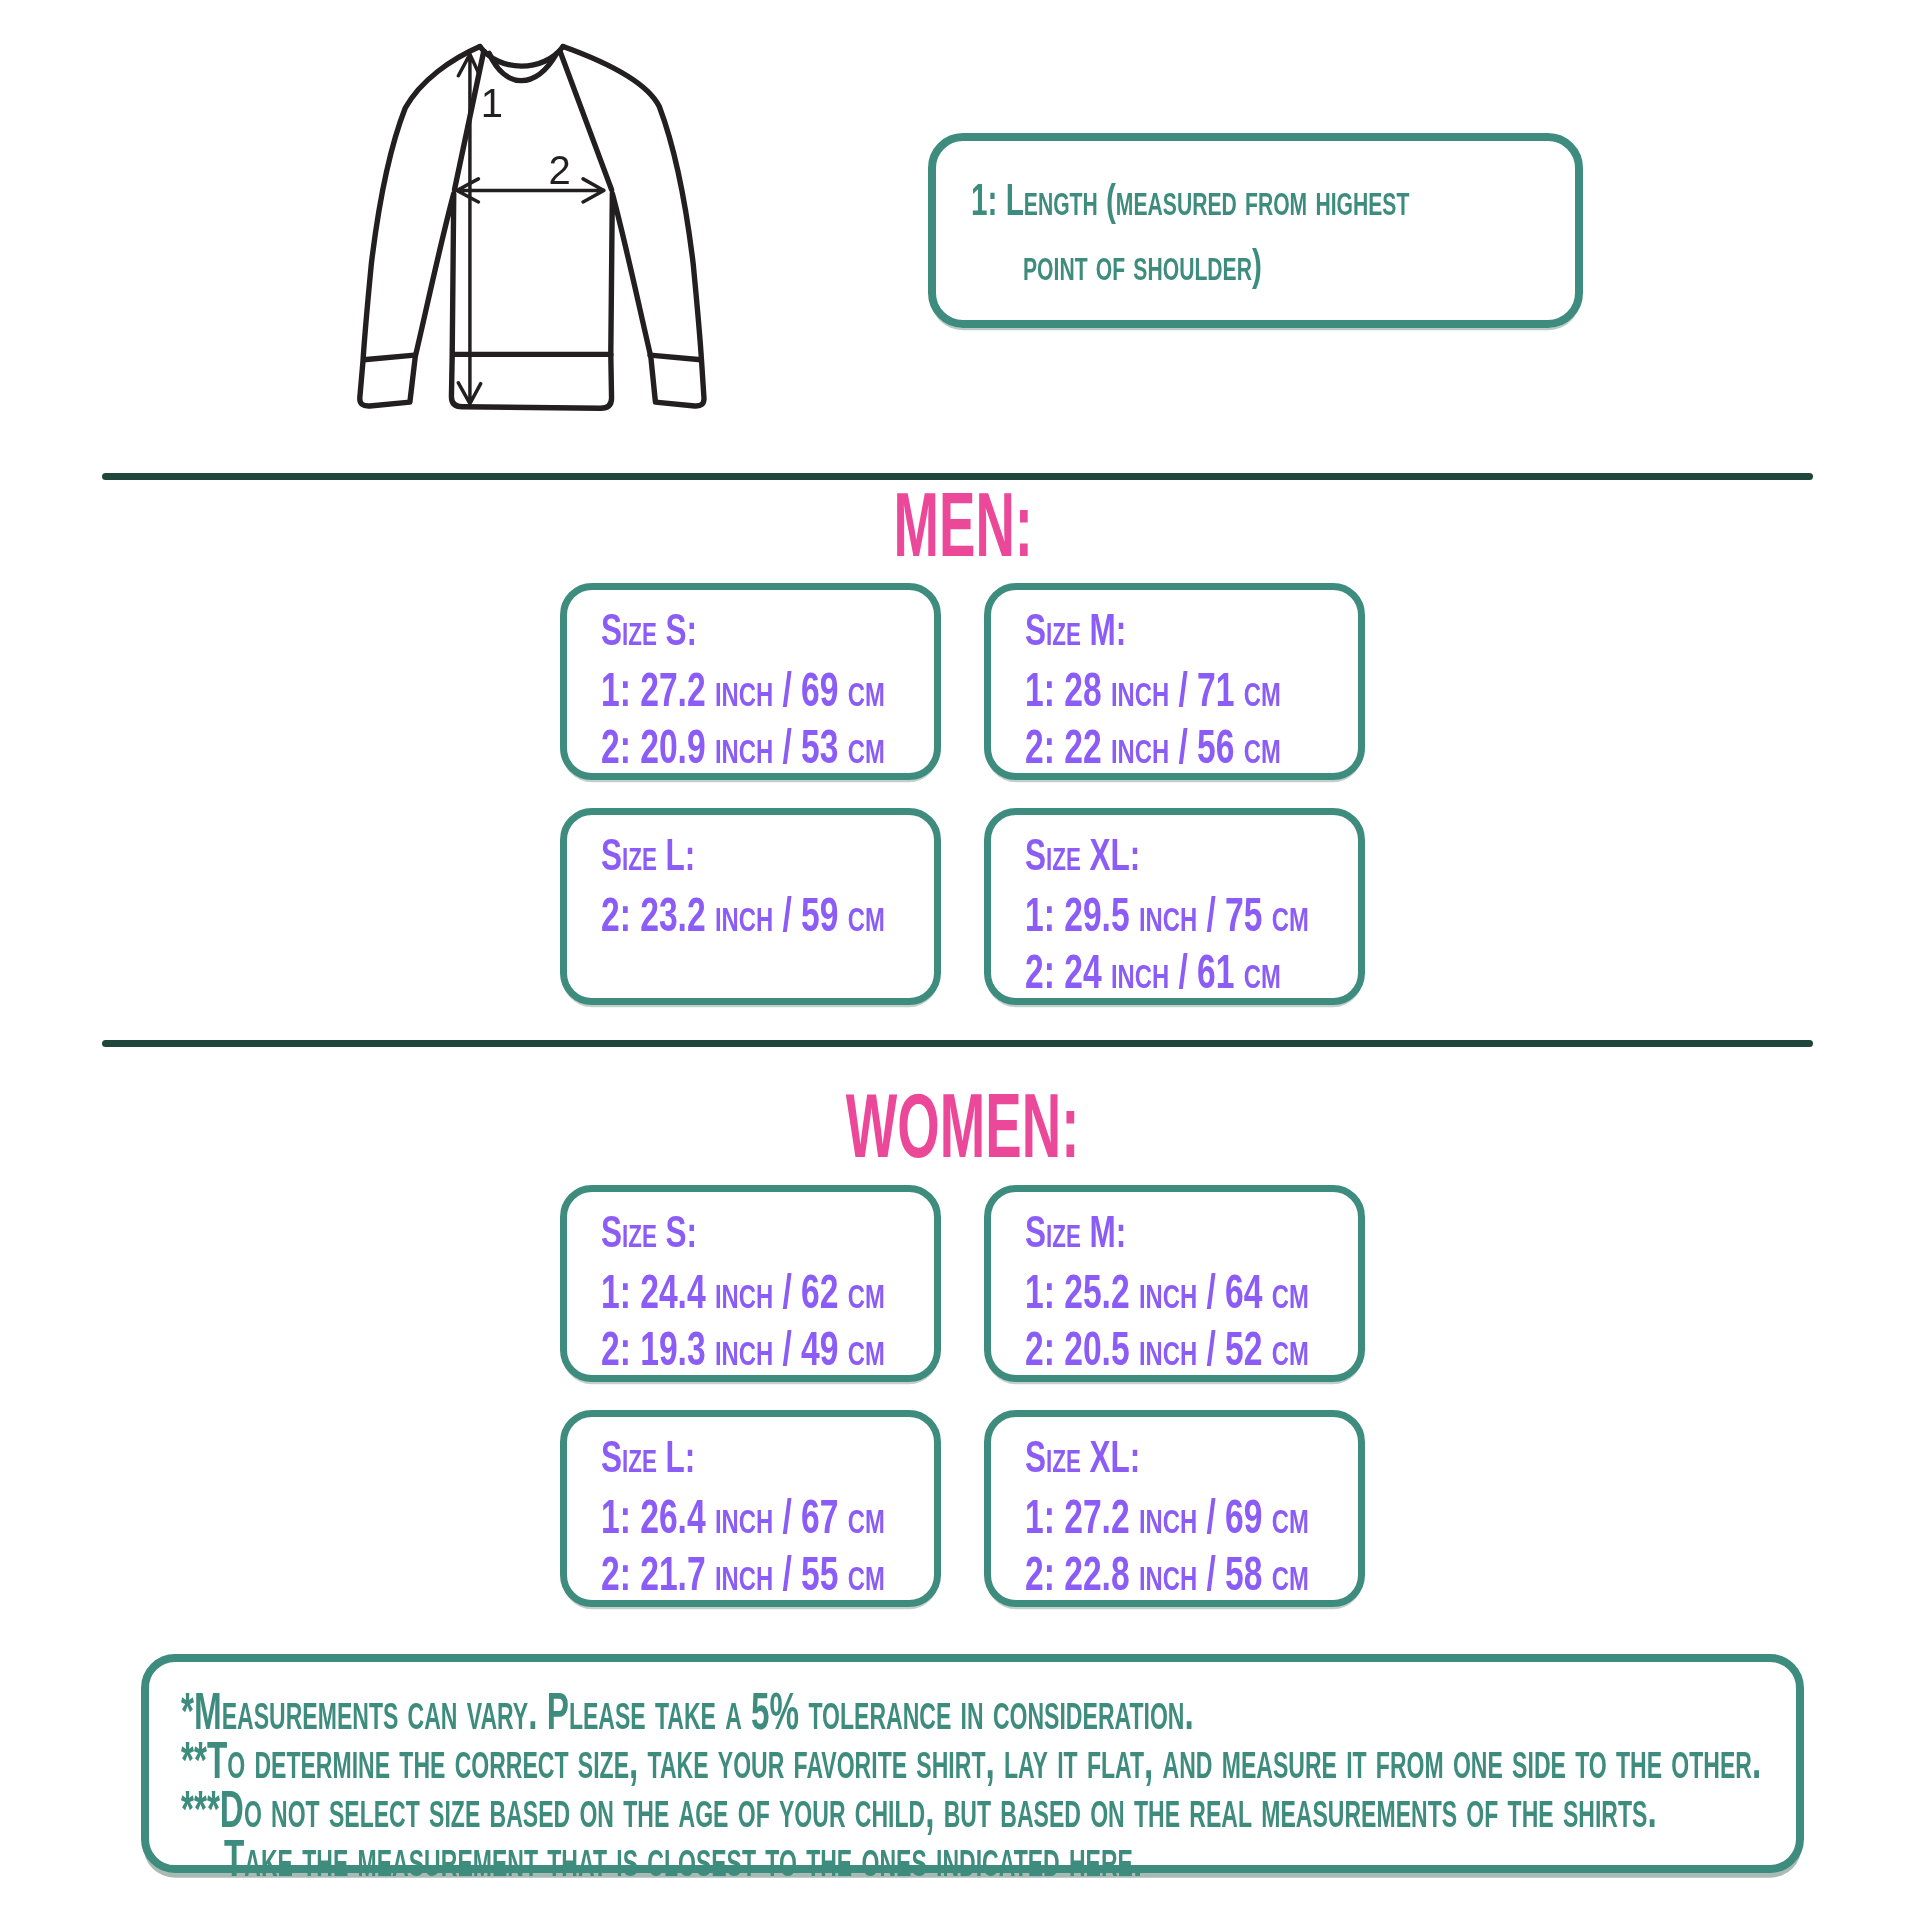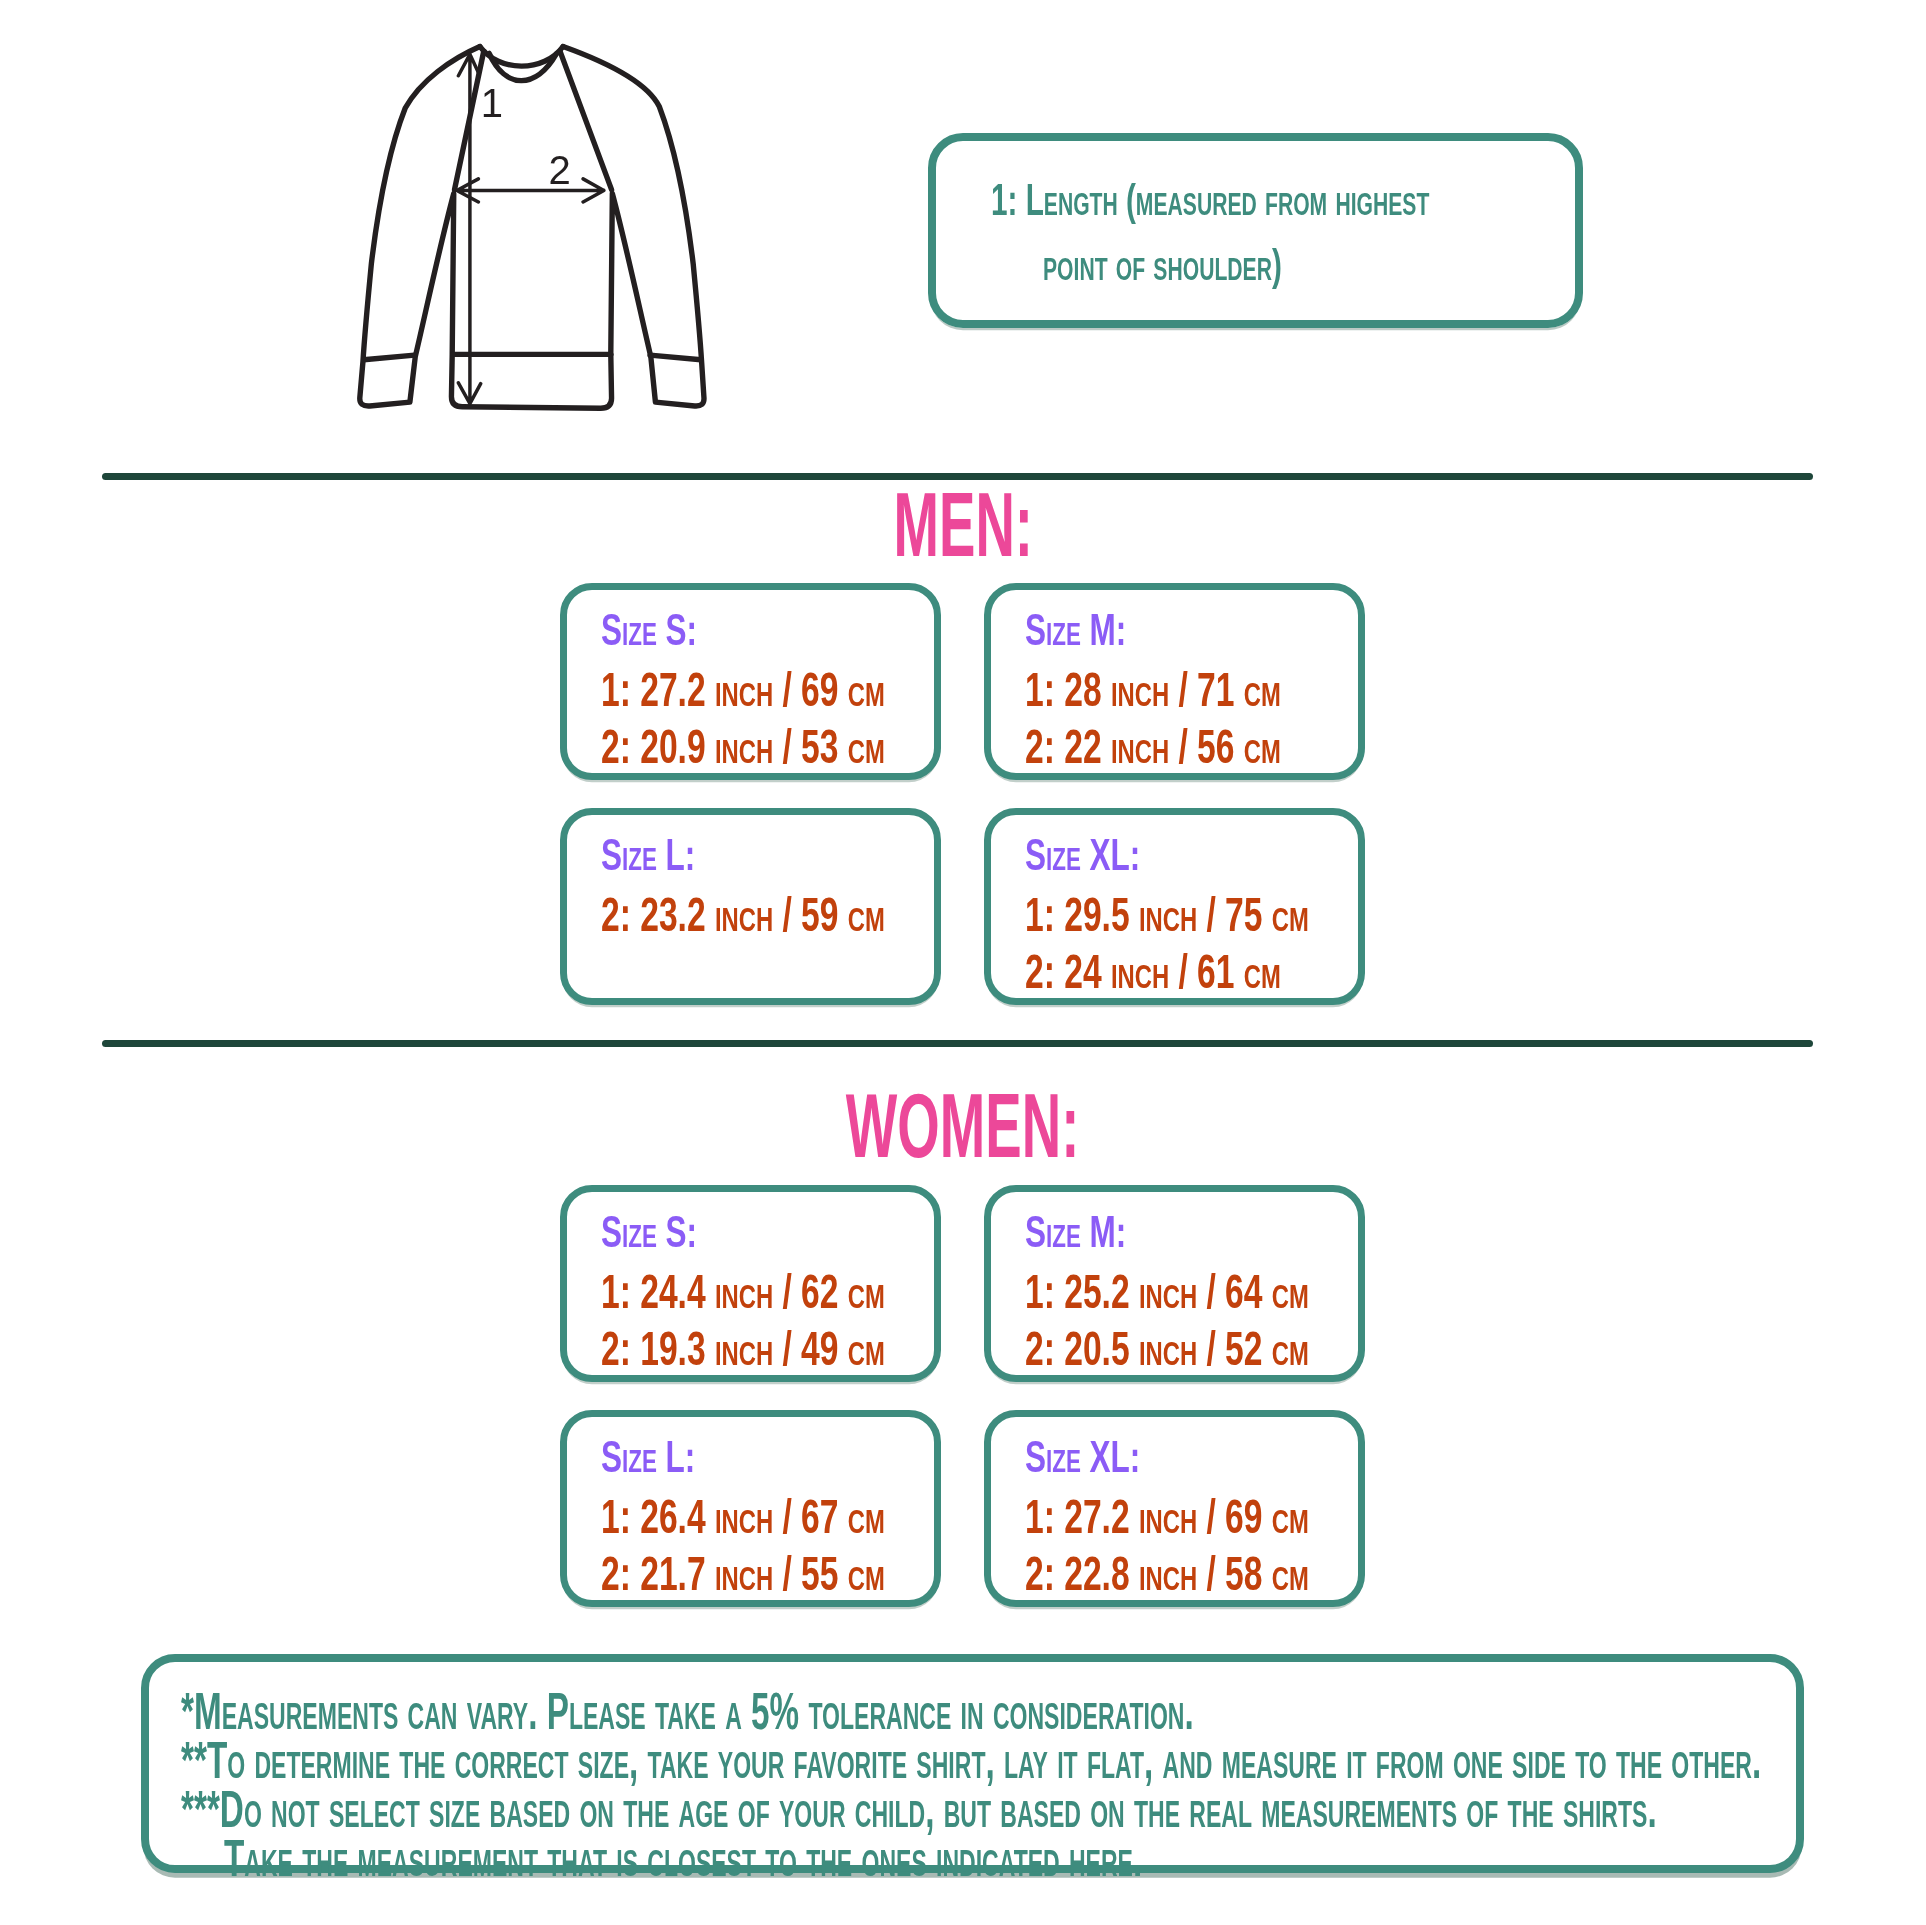--- a/index.html
+++ b/index.html
@@ -11,21 +11,21 @@
   .cond { display: inline-block; transform: scaleX(0.70); transform-origin: 0 50%; white-space: nowrap; }
 
   
   .shirt-wrap { position: absolute; left: 339px; top: 28px; width: 385px; height: 408px; }
 
   
   .legend {
     position: absolute; left: 928px; top: 133px; width: 655px; height: 195px;
     border: 8.5px solid #3E8C7E; border-radius: 35px; box-sizing: border-box;
     box-shadow: 0 4.6px 0 -2.3px #bccac5;
-    padding: 26px 0 0 55px;
+    padding: 26px 0 0 35px;
   }
   .legend-line {
     font-size: 45px; font-weight: 700; color: #3E8C7E; line-height: 65px;
   }
   .legend-line .cond { transform: scaleX(0.66); }
   .legend-indent { padding-left: 52px; }
 
   
   .divider {
     position: absolute; left: 102px; width: 1711px; height: 7px;
@@ -54,21 +54,21 @@
     width: 381px; height: 197px; box-sizing: border-box;
     border: 7.7px solid #3E8C7E; border-radius: 32px;
     box-shadow: 0 4.6px 0 -2.3px #c2cfca;
     padding: 14px 0 0 34px; background: #ffffff;
   }
   .size-title {
     font-size: 45px; line-height: 51px; font-weight: 700; color: #8b5cf6;
     margin-bottom: 6.2px;
   }
   .size-line {
-    font-size: 48px; line-height: 57px; font-weight: 700; color: #c2410c; text-align: center;
+    font-size: 48px; line-height: 57px; font-weight: 700; color: #8b5cf6; text-align: center;
   }
 
   
   .footnotes {
     position: absolute; left: 141px; top: 1654px; width: 1663px; height: 219px;
     border: 8.5px solid #3E8C7E; border-radius: 34px; box-sizing: border-box;
     box-shadow: 0 7px 0 -2.3px #a8bab4;
     padding: 25px 0 0 32px; background: #ffffff;
   }
   .footnote-line {

